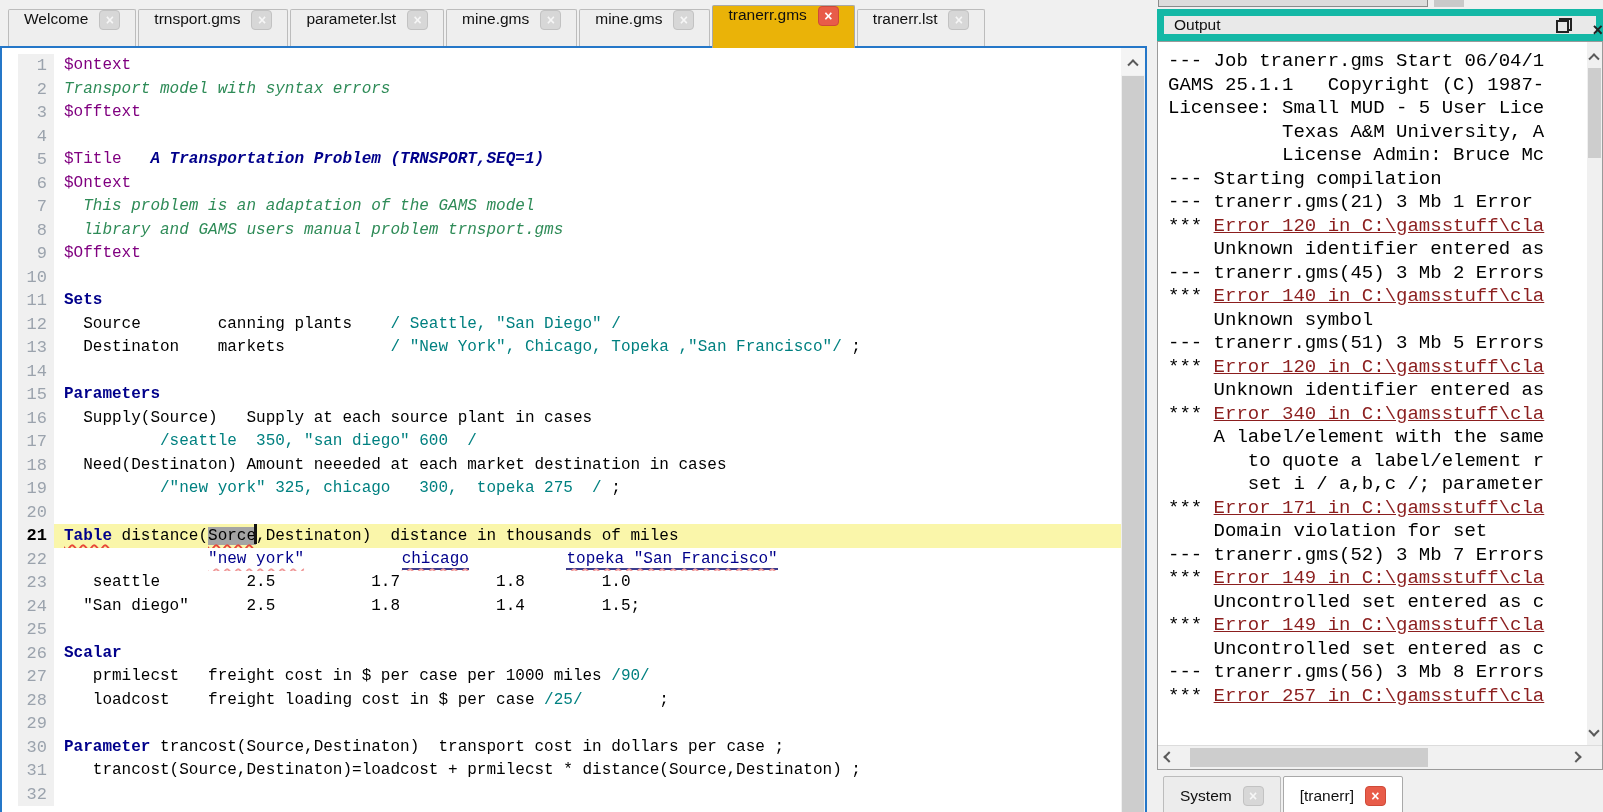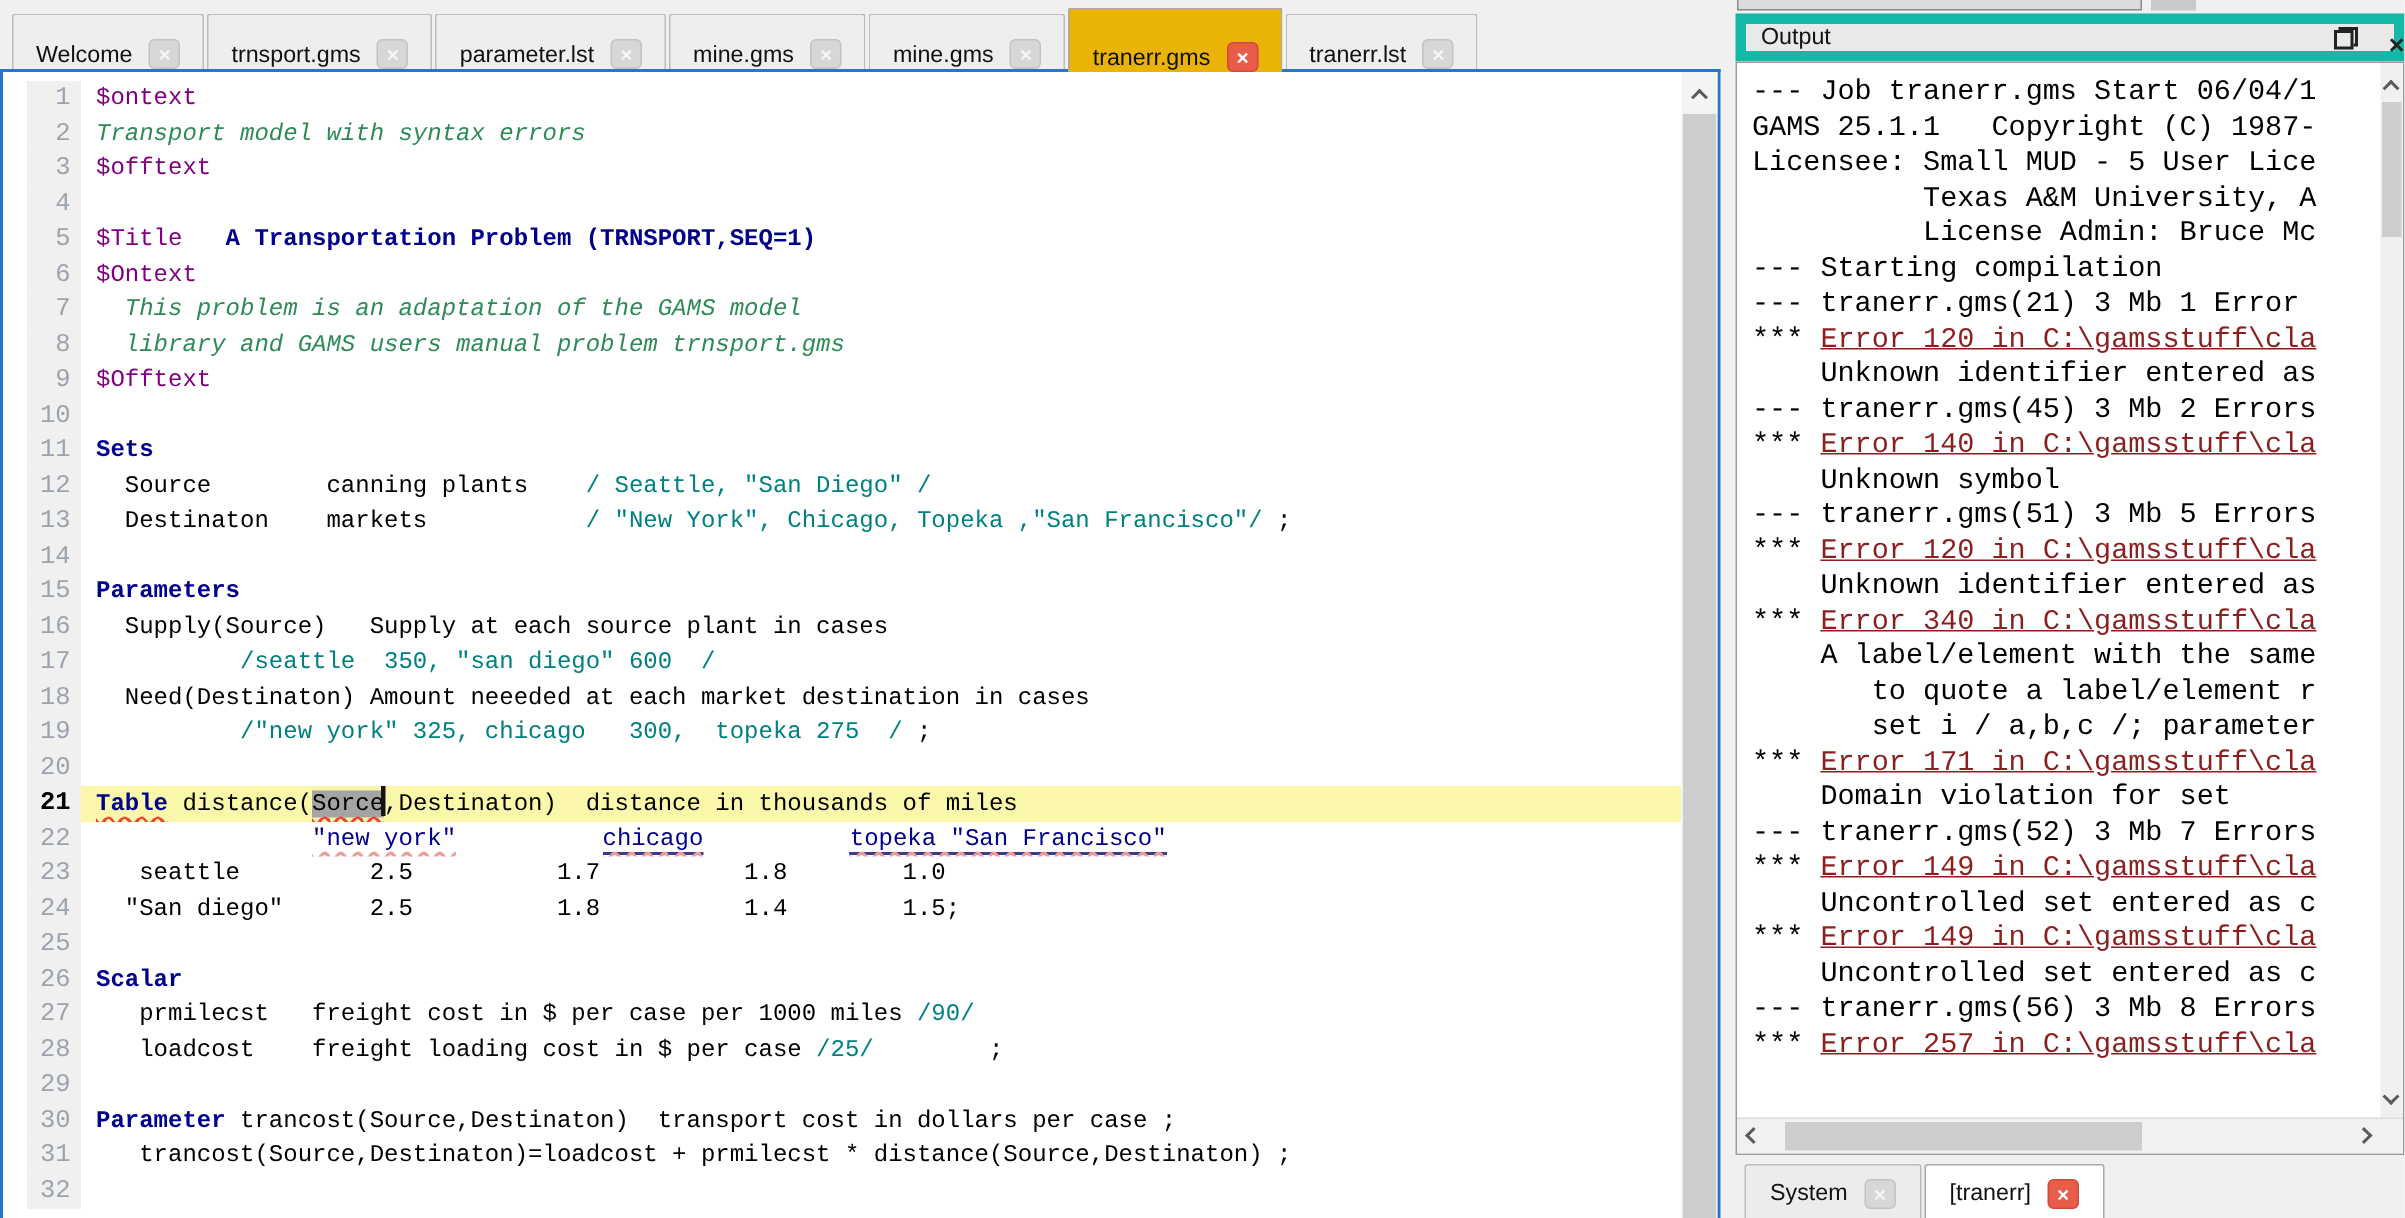--- a/index.html
+++ b/index.html
@@ -3,21 +3,21 @@
 <meta charset="utf-8">
 <style>
   * { margin:0; padding:0; box-sizing:border-box; }
   body { font-family:"Liberation Sans", sans-serif; background:#f0f0f0; }
   #root { position:relative; width:1603px; height:812px; background:#f0f0f0; overflow:hidden; }
 
   
   .left-pane { position:absolute; left:0; top:0; width:1147px; height:812px; }
   .tabbar { position:absolute; left:0; top:0; width:1147px; height:46px; display:flex;
             align-items:flex-end; padding-left:8px; background:#f0f0f0; z-index:4; }
-  .tab { display:flex; align-items:flex-end; gap:11px; height:37px; padding:0 15px;
+  .tab { display:flex; align-items:flex-start; gap:11px; height:37px; padding:0 15px;
          background:#eeeeee; border:1px solid #bcbcbc; border-bottom:none;
          border-radius:2px 2px 0 0; margin-right:2px; font-size:15.5px; color:#101010;
          white-space:nowrap; position:relative; }
   .tab.active { background:#eab308; height:43px; margin-bottom:-2px; z-index:6; border-color:#a9a9a9; }
   .chip { width:21px; height:20px; border-radius:4px; background:#d7d7d7; border:1px solid #c2c2c2;
           color:#f6f6f6; font-size:14px; font-weight:bold; display:flex; align-items:center;
           justify-content:center; line-height:1; }
   .chip.red { background:#e85c49; border-color:#cf4a38; color:#fff; }
 
   .editor { position:absolute; left:0; top:46px; width:1147px; height:766px; background:#fff;
@@ -29,21 +29,21 @@
           font-family:"Liberation Mono", monospace; font-size:17px; line-height:23.5px; color:#9ba3ad; }
   .lnum.cur { color:#000; font-weight:bold; }
   .lcode { flex:1; white-space:pre; font-family:"Liberation Mono", monospace; font-size:16px;
            line-height:23.5px; color:#000; padding-left:10px; overflow:hidden; }
   .line.hl .lcode { background:#faf6aa; }
 
   .seg.pl   { color:#000; }
   .seg.dir  { color:#800080; }
   .seg.com  { color:#2e8b57; font-style:italic; }
   .seg.kw   { color:#00008b; font-weight:bold; }
-  .seg.title{ color:#00008b; font-weight:bold; }
+  .seg.title{ color:#00008b; font-weight:bold; font-style:italic; }
   .seg.set  { color:#008080; }
   .seg.blue { color:#00008b; }
   .seg.sel  { background:#a4a4a4; }
   .seg.sq   { text-decoration:underline; text-decoration-style:wavy; text-decoration-color:#e8473a;
               text-decoration-thickness:2px; text-underline-offset:4px; }
   .seg.sqp  { text-decoration:underline; text-decoration-style:wavy; text-decoration-color:#f09a9a;
               text-decoration-thickness:2px; text-underline-offset:5px; }
   .seg.ul   { border-bottom:2px solid #3c3c8c;margin-left:40px; }
   .caret { display:inline-block; width:3px; height:20px; background:#141414; vertical-align:middle;
            margin:0 -1px 3px -2px; }

